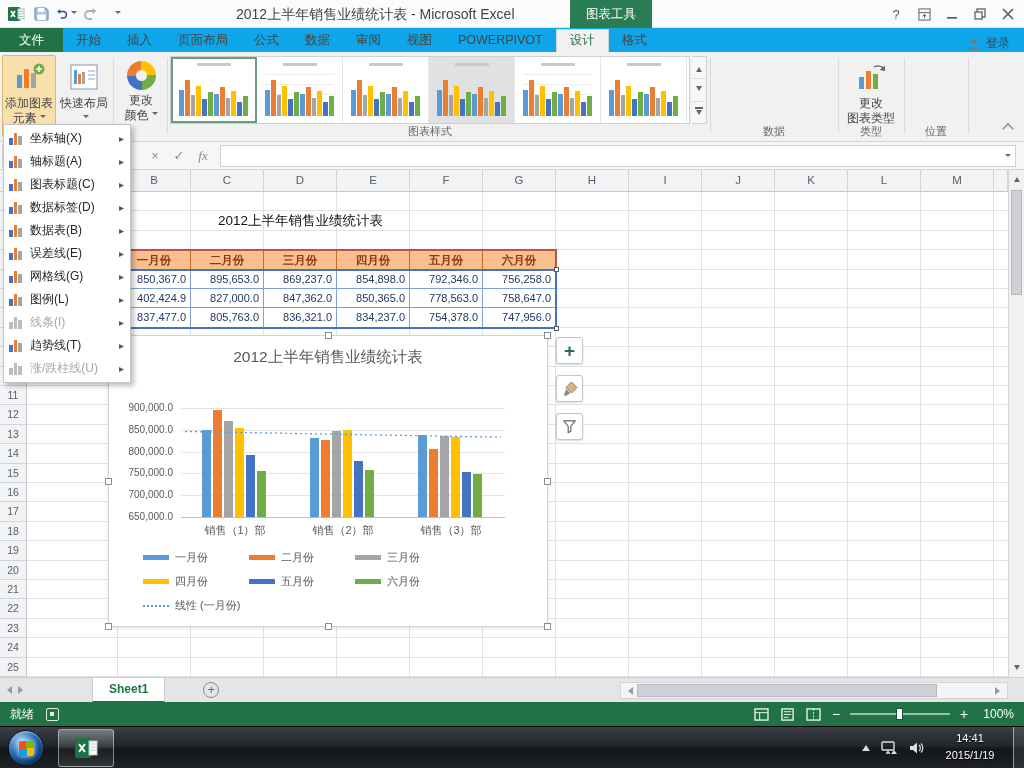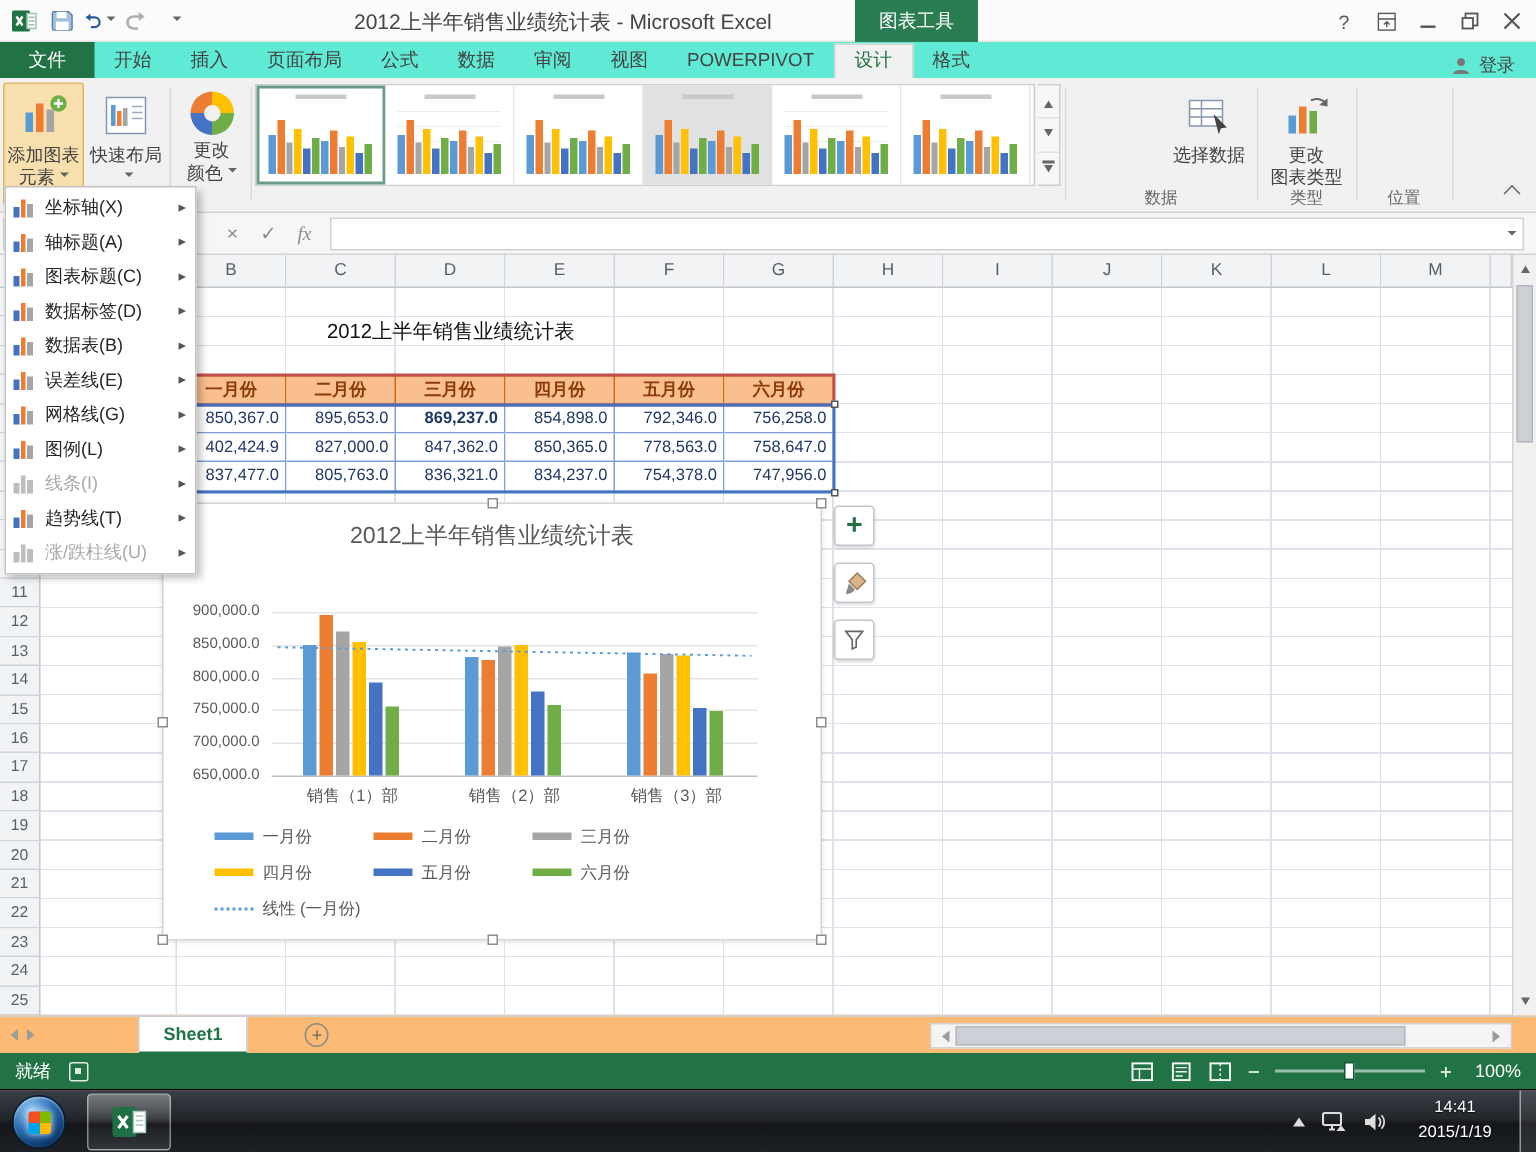--- a/index.html
+++ b/index.html
@@ -11,21 +11,21 @@
 #titlebar{position:absolute;left:0;top:0;width:1024px;height:28px;background:#fbfbfb;border-bottom:1px solid #e3e3e3;display:flex;align-items:center;z-index:5}
 .qat{display:flex;align-items:center;gap:3px;padding-left:5px}
 .qbtn{width:22px;height:22px;display:flex;align-items:center;justify-content:center}
 #win-title{position:absolute;left:236px;top:0;line-height:28px;font-size:14px;color:#444;white-space:nowrap}
 #ctx-group{position:absolute;left:570px;top:0;height:28px;padding:0 16px;background:#2a7d52;color:#fff;font-size:12.5px;line-height:28px}
 #win-ctrls{position:absolute;right:2px;top:0;height:28px;display:flex;align-items:center}
 .wbtn{width:28px;height:27px;display:flex;align-items:center;justify-content:center;color:#555;font-size:13px}
 .dd{display:inline-block;width:0;height:0;border:3.5px solid transparent;border-top-color:#666;margin-left:3px;vertical-align:1px}
 
 
-#tabrow{position:absolute;top:28px;left:0;width:1024px;height:24px;background:#5eead4;display:flex;align-items:flex-end}
+#tabrow{position:absolute;top:28px;left:0;width:1024px;height:24px;background:#0ea5e9;display:flex;align-items:flex-end}
 .rtab{padding:0 13px;line-height:23px;font-size:12.5px;color:#444;white-space:nowrap}
 #file-tab{background:#217346;color:#fff;padding:0 19px;line-height:24px}
 .rtab.active{background:#f1f1f1;border:1px solid #d4d4d4;border-bottom:1px solid #f1f1f1;color:#217346;line-height:21px;margin-bottom:-1px}
 #signin{margin-left:auto;display:flex;align-items:center;gap:5px;padding-right:14px;color:#444}
 
 
 #ribbon{position:absolute;top:52px;left:0;width:1024px;height:90px;background:#f1f1f1;border-bottom:1px solid #d4d4d4}
 .gdiv{position:absolute;top:6px;bottom:8px;width:1px;background:#dadada}
 .bigbtn{position:absolute;top:3px;height:82px;border:1px solid transparent;border-radius:2px;display:flex;flex-direction:column;align-items:center;padding-top:5px;text-align:center}
 .bigbtn .blabel{margin-top:3px;font-size:12px;line-height:15px;color:#444}
@@ -97,21 +97,21 @@
 
 
 #menu{position:absolute;left:3px;top:124px;width:128px;background:#fff;border:1px solid #c3c3c3;box-shadow:3px 3px 5px rgba(0,0,0,.25);padding:2px 0;z-index:50}
 .menu-item{height:23px;display:flex;align-items:center;padding:0 6px 0 5px;font-size:12px;color:#262626}
 .menu-item.disabled{color:#a8a8a8}
 .mi-icon{width:15px;height:13px;display:flex;align-items:flex-end;gap:1px;margin-right:6px}
 .mi-icon i{width:3.5px;display:inline-block}
 .mi-arrow{margin-left:auto;color:#555;font-size:10px}
 
 
-#sheettabs{position:absolute;top:677px;left:0;width:1024px;height:25px;background:#fdba74;border-top:1px solid #cfcfcf;display:flex;align-items:center}
+#sheettabs{position:absolute;top:677px;left:0;width:1024px;height:25px;background:#e5e5e5;border-top:1px solid #cfcfcf;display:flex;align-items:center}
 .tnav{width:15px;height:25px;display:flex;align-items:center;justify-content:center}
 .tri-l{width:0;height:0;border:4px solid transparent;border-right:5px solid #9b9b9b}
 .tri-r{width:0;height:0;border:4px solid transparent;border-left:5px solid #9b9b9b}
 #tab-active{margin-left:62px;height:25px;padding:0 16px;background:#fff;border-left:1px solid #ccc;border-right:1px solid #ccc;border-bottom:2px solid #217346;color:#217346;font-weight:bold;line-height:22px;font-size:12px}
 #addsheet{width:16px;height:16px;border-radius:50%;border:1px solid #8a8a8a;color:#666;display:flex;align-items:center;justify-content:center;margin-left:38px;font-size:12px;line-height:1}
 #hscroll{position:absolute;left:620px;right:16px;top:4px;height:17px;background:#f4f4f4;border:1px solid #d4d4d4}
 #hscroll .harr{position:absolute;top:0;width:15px;height:15px;display:flex;align-items:center;justify-content:center}
 #hthumb{position:absolute;left:16px;right:70px;top:1px;bottom:1px;background:#cdd0d6;border:1px solid #b4b8bf}
 
 
@@ -372,32 +372,23 @@
         <i class="tri-up"></i>
       </span>
     <span class="gs">
         <i class="tri-dn"></i>
       </span>
     <span class="gs">
         <i class="bar"></i>
         <i class="tri-dn"></i>
       </span>
   </div>
+  <div class="grplabel" style="left:170px;width:520px">图表样式</div>
   <div class="gdiv" style="left:710px"></div>
 
-  <div class="bigbtn" style="left:778px;width:56px">
-    <span>
-      <svg width="32" height="32" viewBox="0 0 32 32">
-          <rect x="3" y="6" width="22" height="17" fill="#fff" stroke="#8496b0"></rect>
-          <path d="M3 11.5h22M3 17h22M11 6v17" stroke="#8496b0"></path>
-          <path d="M19 15l9 9-4 .5-1.5 4z" fill="#444"></path>
-        </svg>
-    </span>
-    <span class="blabel"><span>选择数据</span></span>
-  </div>
   <div class="grplabel" style="left:714px;width:120px">数据</div>
   <div class="gdiv" style="left:838px"></div>
 
   <div class="bigbtn" style="left:842px;width:58px">
     <span>
       <svg width="32" height="32" viewBox="0 0 32 32">
           <rect x="4" y="16" width="5" height="12" fill="#5B9BD5"></rect>
           <rect x="11" y="10" width="5" height="18" fill="#ED7D31"></rect>
           <rect x="18" y="13" width="5" height="15" fill="#70AD47"></rect>
           <path d="M19 6a8 8 0 0 1 10 2" fill="none" stroke="#666" stroke-width="1.4"></path>
@@ -477,21 +468,21 @@
   <div id="sheet-table">
       <div class="t-title" style="left: 118px; top: 41.4px; width: 365px; height: 19.4px;">2012上半年销售业绩统计表</div>
       <div class="t-head" style="left: 118px; top: 80.2px; width: 73px; height: 19.4px;">一月份</div>
       <div class="t-head" style="left: 191px; top: 80.2px; width: 73px; height: 19.4px;">二月份</div>
       <div class="t-head" style="left: 264px; top: 80.2px; width: 73px; height: 19.4px;">三月份</div>
       <div class="t-head" style="left: 337px; top: 80.2px; width: 73px; height: 19.4px;">四月份</div>
       <div class="t-head" style="left: 410px; top: 80.2px; width: 73px; height: 19.4px;">五月份</div>
       <div class="t-head" style="left: 483px; top: 80.2px; width: 73px; height: 19.4px;">六月份</div>
       <div class="t-cell" style="left: 118px; top: 99.6px; width: 73px; height: 19.4px;">850,367.0</div>
       <div class="t-cell" style="left: 191px; top: 99.6px; width: 73px; height: 19.4px;">895,653.0</div>
-      <div class="t-cell" style="left: 264px; top: 99.6px; width: 73px; height: 19.4px; font-weight: bold;">869,237.0</div>
+      <div class="t-cell" style="left: 264px; top: 99.6px; width: 73px; height: 19.4px;">869,237.0</div>
       <div class="t-cell" style="left: 337px; top: 99.6px; width: 73px; height: 19.4px;">854,898.0</div>
       <div class="t-cell" style="left: 410px; top: 99.6px; width: 73px; height: 19.4px;">792,346.0</div>
       <div class="t-cell" style="left: 483px; top: 99.6px; width: 73px; height: 19.4px;">756,258.0</div>
       <div class="t-cell" style="left: 118px; top: 119px; width: 73px; height: 19.4px;">402,424.9</div>
       <div class="t-cell" style="left: 191px; top: 119px; width: 73px; height: 19.4px;">827,000.0</div>
       <div class="t-cell" style="left: 264px; top: 119px; width: 73px; height: 19.4px;">847,362.0</div>
       <div class="t-cell" style="left: 337px; top: 119px; width: 73px; height: 19.4px;">850,365.0</div>
       <div class="t-cell" style="left: 410px; top: 119px; width: 73px; height: 19.4px;">778,563.0</div>
       <div class="t-cell" style="left: 483px; top: 119px; width: 73px; height: 19.4px;">758,647.0</div>
       <div class="t-cell" style="left: 118px; top: 138.4px; width: 73px; height: 19.4px;">837,477.0</div>

